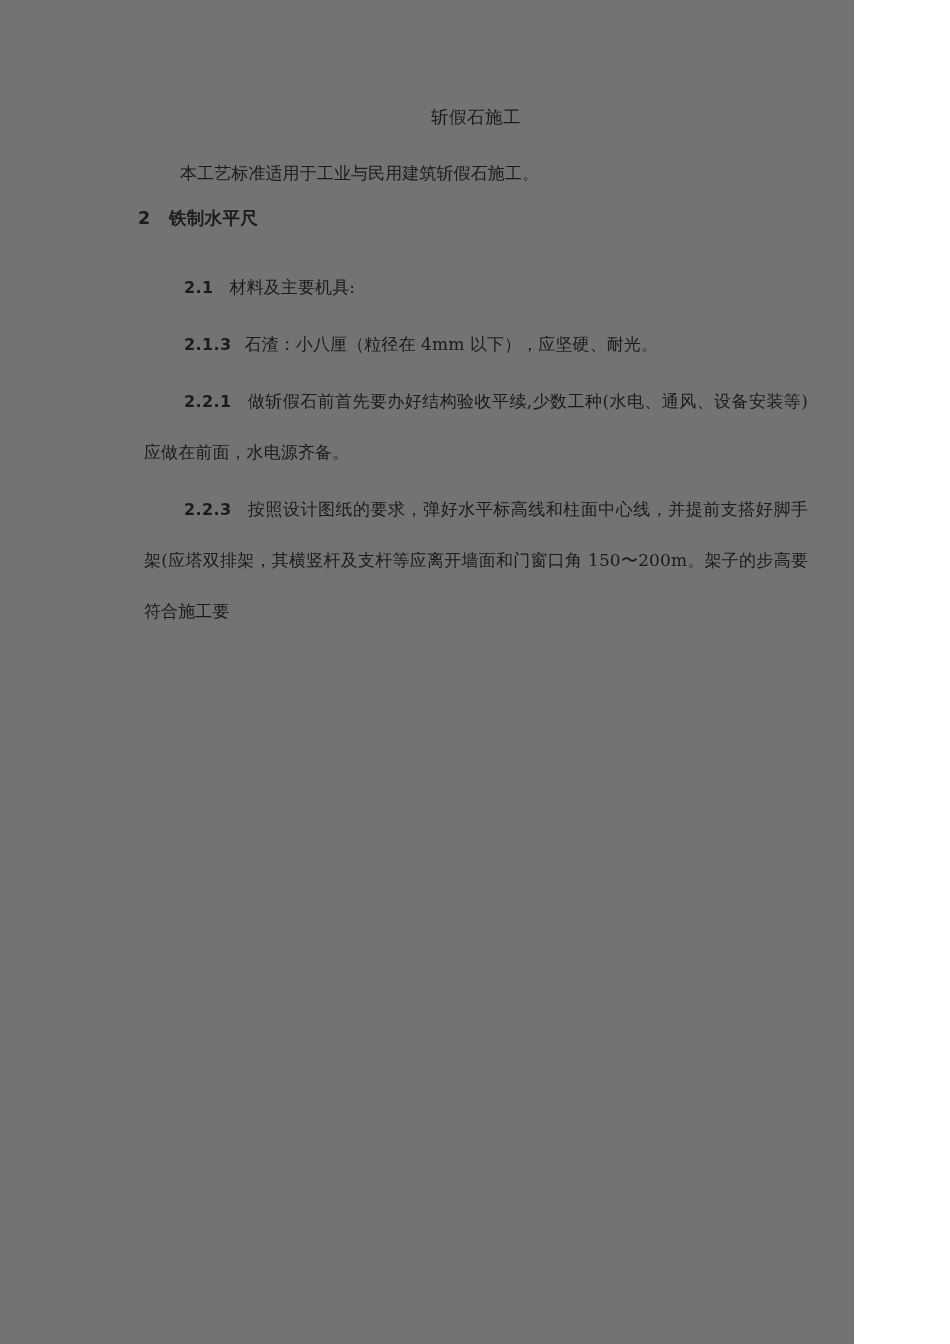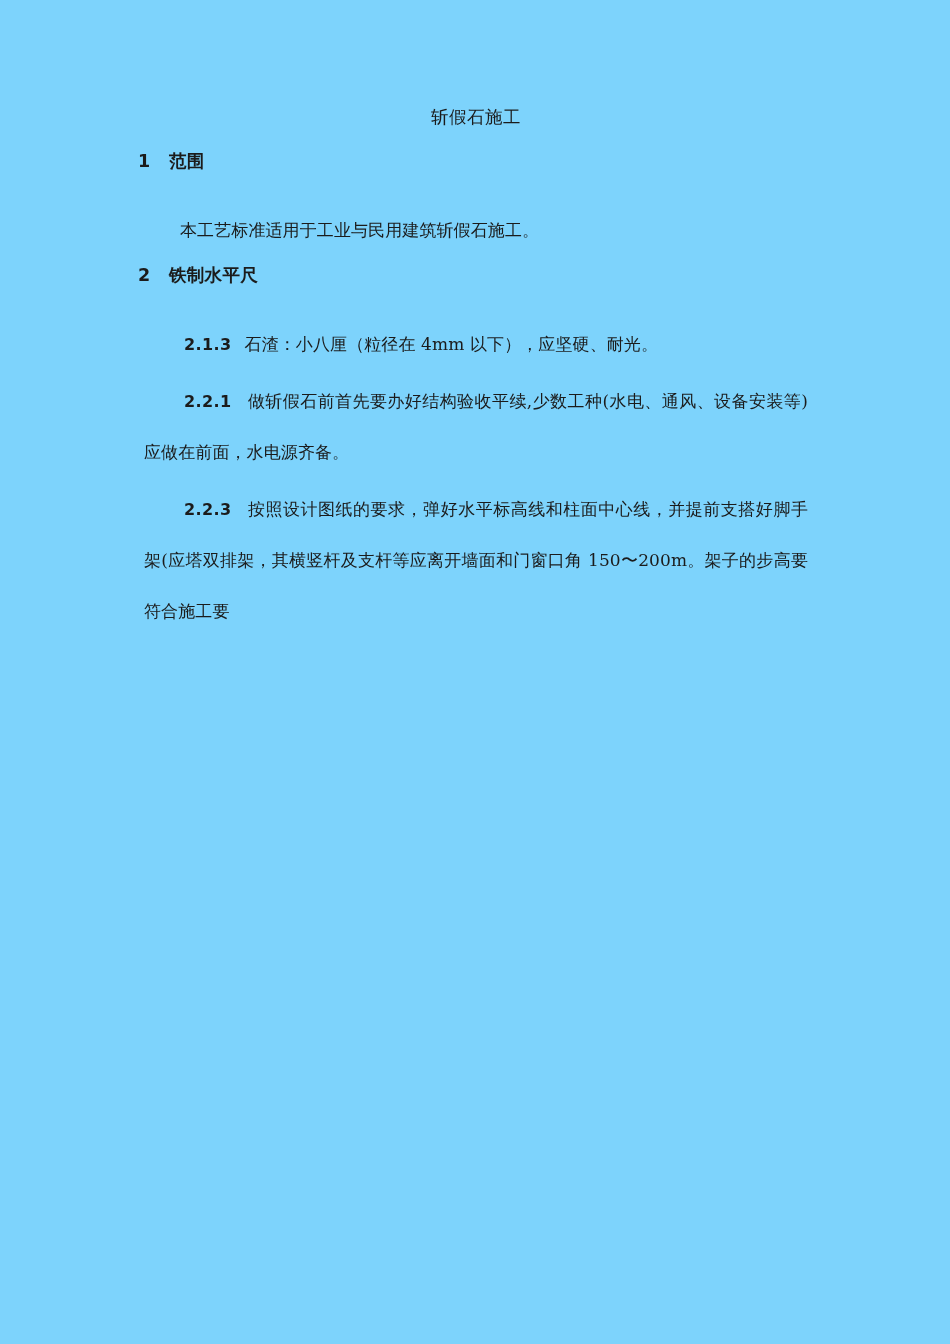--- a/index.html
+++ b/index.html
@@ -10,23 +10,23 @@
   }
   body {
     width: 950px;
     height: 1344px;
     font-family: "DejaVu Serif", "Liberation Serif", serif;
     color: #1b1b1b;
     -webkit-font-smoothing: antialiased;
   }
   .page {
     position: relative;
-    width: 950px;
+    width: 854px;
     height: 1344px;
-    background: #7dd3fc;
+    background: #737373;
     overflow: hidden;
     box-sizing: border-box;
   }
   .content {
     position: absolute;
     left: 138px;
     top: 104px;
     width: 676px;
   }
 
@@ -93,30 +93,30 @@
   }
 </style>
 </head>
 <body>
 
 <div class="page">
   <div class="content">
 
     <div class="doc-title">斩假石施工</div>
 
-    <div class="h1">
-      <span class="num">1</span><span>范围</span>
-    </div>
 
     <p class="para indent">本工艺标准适用于工业与民用建筑斩假石施工。</p>
 
     <div class="h1">
       <span class="num">2</span><span>铁制水平尺</span>
     </div>
 
+    <p class="para indent-lg">
+      <span class="clause-num">2.1</span><span class="clause-gap"></span><span>材料及主要机具:</span>
+    </p>
 
 
 
     <p class="para indent-lg">
       <span class="clause-num">2.1.3</span><span class="clause-gap-sm"></span><span>石渣：小八厘（粒径在 4mm 以下），应坚硬、耐光。</span>
     </p>
 
 
 
 

